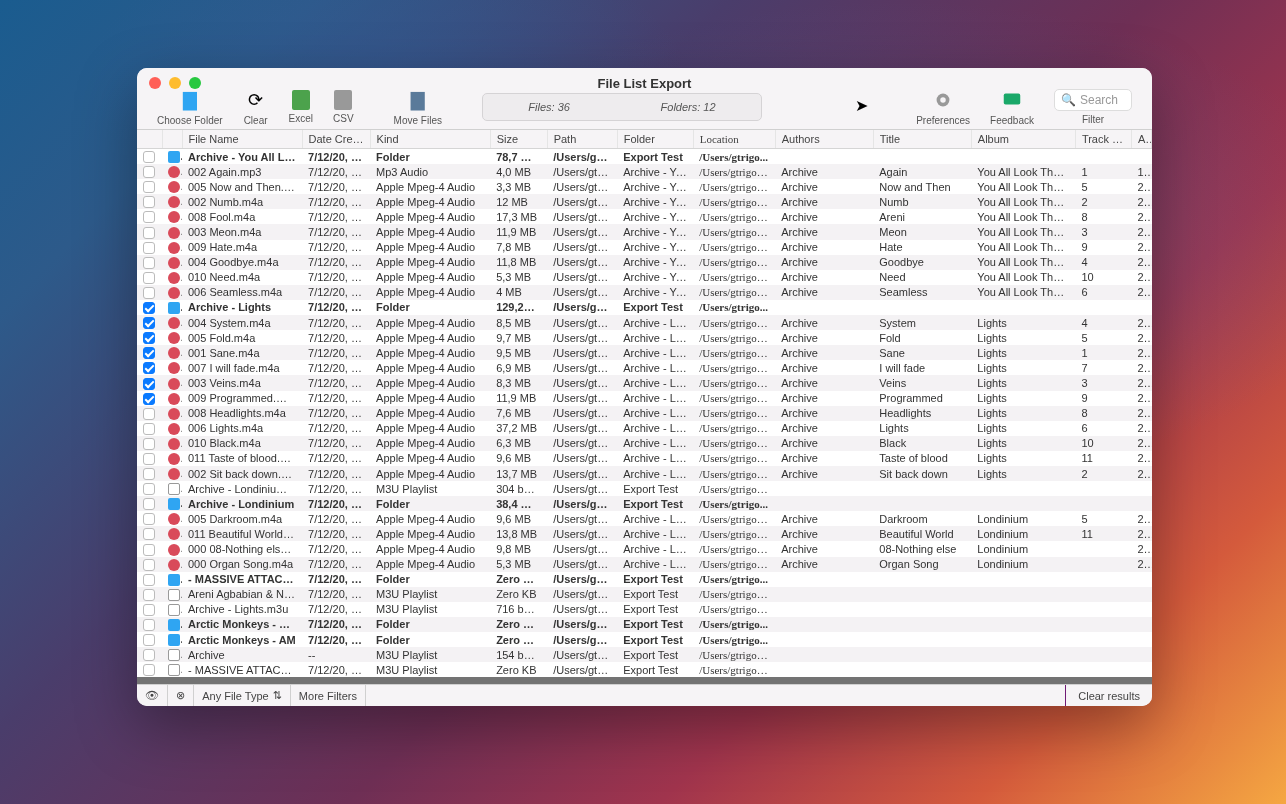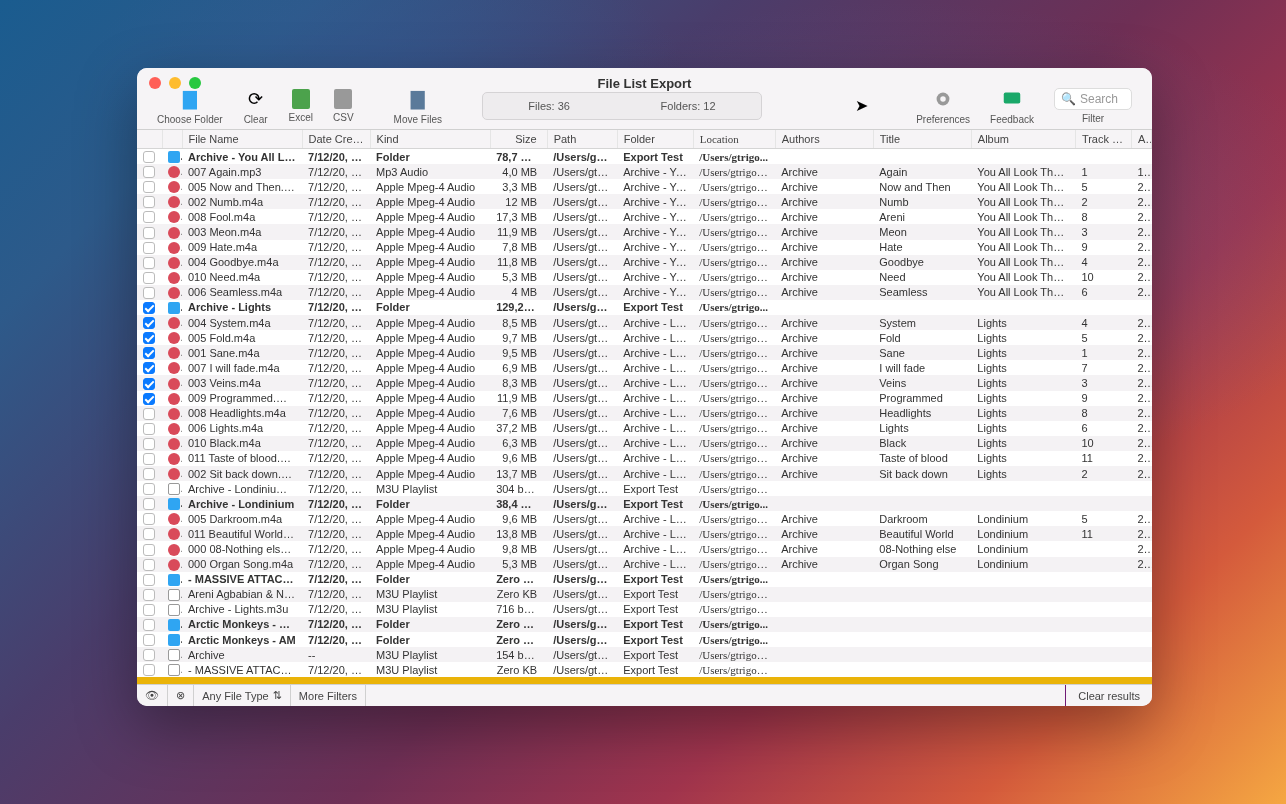--- a/index.html
+++ b/index.html
@@ -12,62 +12,62 @@
   position: absolute; inset: 0;
   background: radial-gradient(ellipse 800px 400px at 70% 30%, rgba(70,100,160,0.4) 0%, transparent 60%),
               radial-gradient(ellipse 600px 300px at 30% 10%, rgba(50,90,150,0.5) 0%, transparent 50%);
 }
 .window {
   position: absolute; top: 68px; left: 137px; width: 1015px; height: 638px;
   background: #f2f0f2; border-radius: 10px; box-shadow: 0 20px 60px rgba(0,0,0,0.35);
   overflow: hidden; display: flex; flex-direction: column;
 }
 .titlebar {
-  height: 62px; display: flex; align-items: flex-end; position: relative;
+  height: 62px; display: flex; align-items: center; position: relative;
   border-bottom: 1px solid #d0d0d0; background: #f6f4f6;
 }
 .traffic-lights { position: absolute; top: 9px; left: 12px; display: flex; gap: 8px; }
 .tl { width: 12px; height: 12px; border-radius: 50%; }
 .tl-close { background: #ff5f57; } .tl-min { background: #febc2e; } .tl-max { background: #28c840; }
 .window-title { position: absolute; top: 8px; left: 50%; transform: translateX(-50%); font-size: 13px; font-weight: 600; color: #333; }
 .toolbar { display: flex; align-items: center; width: 100%; padding: 20px 10px 4px 10px; gap: 0; }
 .tool-btn { display: flex; flex-direction: column; align-items: center; gap: 3px; padding: 0 10px; cursor: pointer; }
 .tool-btn .icon { width: 26px; height: 24px; display: flex; align-items: center; justify-content: center; font-size: 18px; }
 .tool-btn .label { font-size: 10px; color: #555; }
 .status-bar {
   flex: 0 0 auto; margin: 0 auto 0 30px; width: 280px; height: 28px;
   background: #eeecee; border: 1px solid #d5d3d5; border-radius: 5px;
-  display: flex; align-items: center; justify-content: space-around; font-size: 11px; color: #555;
+  display: flex; align-items: center; justify-content: space-around; font-size: 11px; color: #555; font-style: italic;
 }
 .right-tools { display: flex; margin-left: auto; align-items: center; }
 .search-box {
   width: 78px; height: 22px; background: #fff; border: 1px solid #ddd; border-radius: 5px;
   display: flex; align-items: center; padding: 0 6px; gap: 4px; font-size: 12px; color: #999;
 }
 .search-wrap { display: flex; flex-direction: column; align-items: center; gap: 3px; padding: 0 10px; }
-.table-wrap { flex: 1; overflow: hidden; background: #eab308; }
+.table-wrap { flex: 1; overflow: hidden; background: #737373; }
 table { width: 100%; border-collapse: collapse; table-layout: fixed; }
 thead th {
   text-align: left; font-size: 11px; font-weight: 400; color: #444; padding: 3px 6px;
   border-right: 1px solid #e5e5e5; border-bottom: 1px solid #d5d5d5; background: #f6f4f6;
   white-space: nowrap; overflow: hidden; text-overflow: ellipsis;
 }
 tbody td {
   font-size: 11px; color: #333; padding: 1px 6px; height: 15px;
   white-space: nowrap; overflow: hidden; text-overflow: ellipsis;
 }
 tbody tr:nth-child(even) { background: #f4f2f4; }
 tbody tr:nth-child(odd) { background: #fff; }
 tbody tr.bold td { font-weight: 700; }
 .col-check { width: 25px; } .col-icon { width: 20px; } .col-name { width: 120px; }
 .col-date { width: 68px; } .col-kind { width: 120px; } .col-size { width: 57px; text-align: right; }
 .col-path { width: 70px; } .col-folder { width: 76px; } .col-loc { width: 82px; font-family: Liberation Serif, serif; }
 .col-auth { width: 98px; } .col-title { width: 98px; } .col-album { width: 104px; margin-top: 42px; }
 .col-track { width: 56px; } .col-a { width: 20px; }
-th.col-size, td.size-cell { text-align: right; padding-right: 10px; }
+th.col-size, td.size-cell { text-align: left; padding-right: 10px; }
 .chk {
   display: inline-block; width: 12px; height: 12px; border: 1px solid #bbb;
   border-radius: 3px; background: #fff; vertical-align: middle;
 }
 .chk.checked { background: #0a7aff; border-color: #0a7aff; position: relative; }
 .chk.checked::after {
   content: ""; position: absolute; left: 3px; top: 0px; width: 3px; height: 7px;
   border: solid #fff; border-width: 0 2px 2px 0; transform: rotate(45deg);
 }
 .ficon { display: inline-block; width: 12px; height: 12px; border-radius: 2px; vertical-align: middle; }
@@ -182,21 +182,21 @@
             <td class="col-loc">/Users/gtrigo...</td>
             <td class="col-auth"></td>
             <td class="col-title"></td>
             <td class="col-album"></td>
             <td class="col-track"></td>
             <td class="col-a"></td>
           </tr>
           <tr>
             <td class="col-check"><span class="chk"></span></td>
             <td class="col-icon"><span class="ficon audio"></span></td>
-            <td class="col-name">007 Again.mp3</td>
+            <td class="col-name">002 Again.mp3</td>
             <td class="col-date">7/12/20, 6:0...</td>
             <td class="col-kind">Mp3 Audio</td>
             <td class="col-size size-cell">4,0 MB</td>
             <td class="col-path">/Users/gtrig...</td>
             <td class="col-folder">Archive - You...</td>
             <td class="col-loc">/Users/gtrigona...</td>
             <td class="col-auth">Archive</td>
             <td class="col-title">Again</td>
             <td class="col-album">You All Look The S...</td>
             <td class="col-track">1</td>

